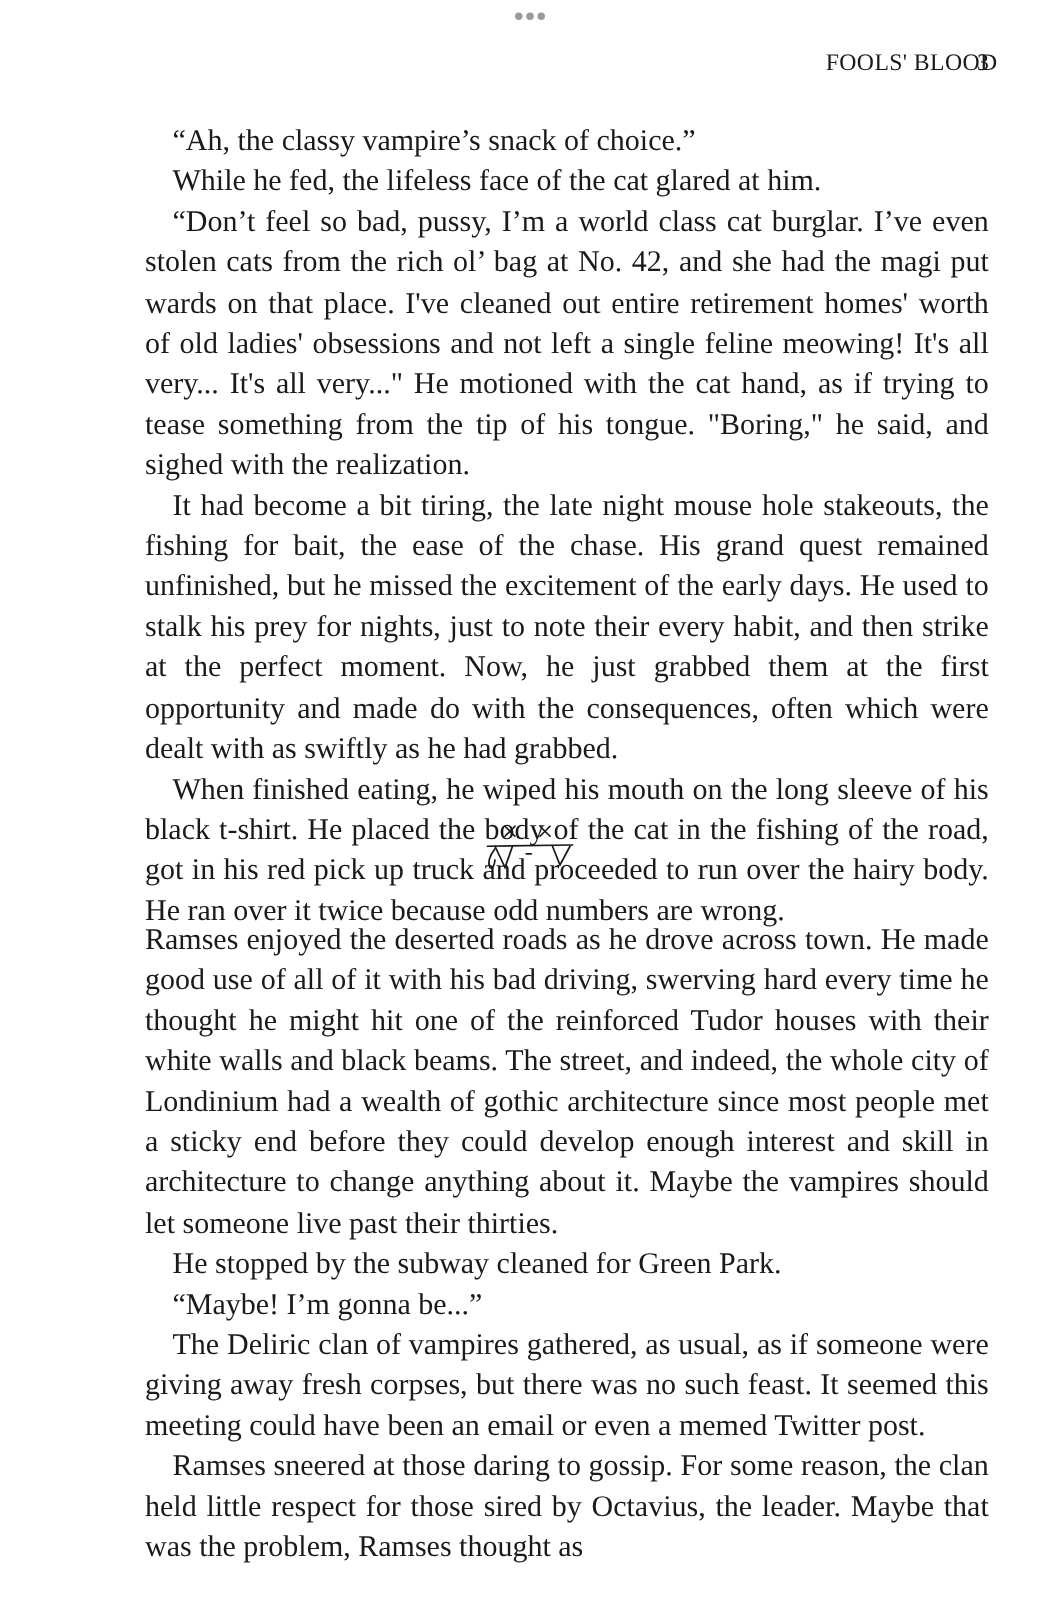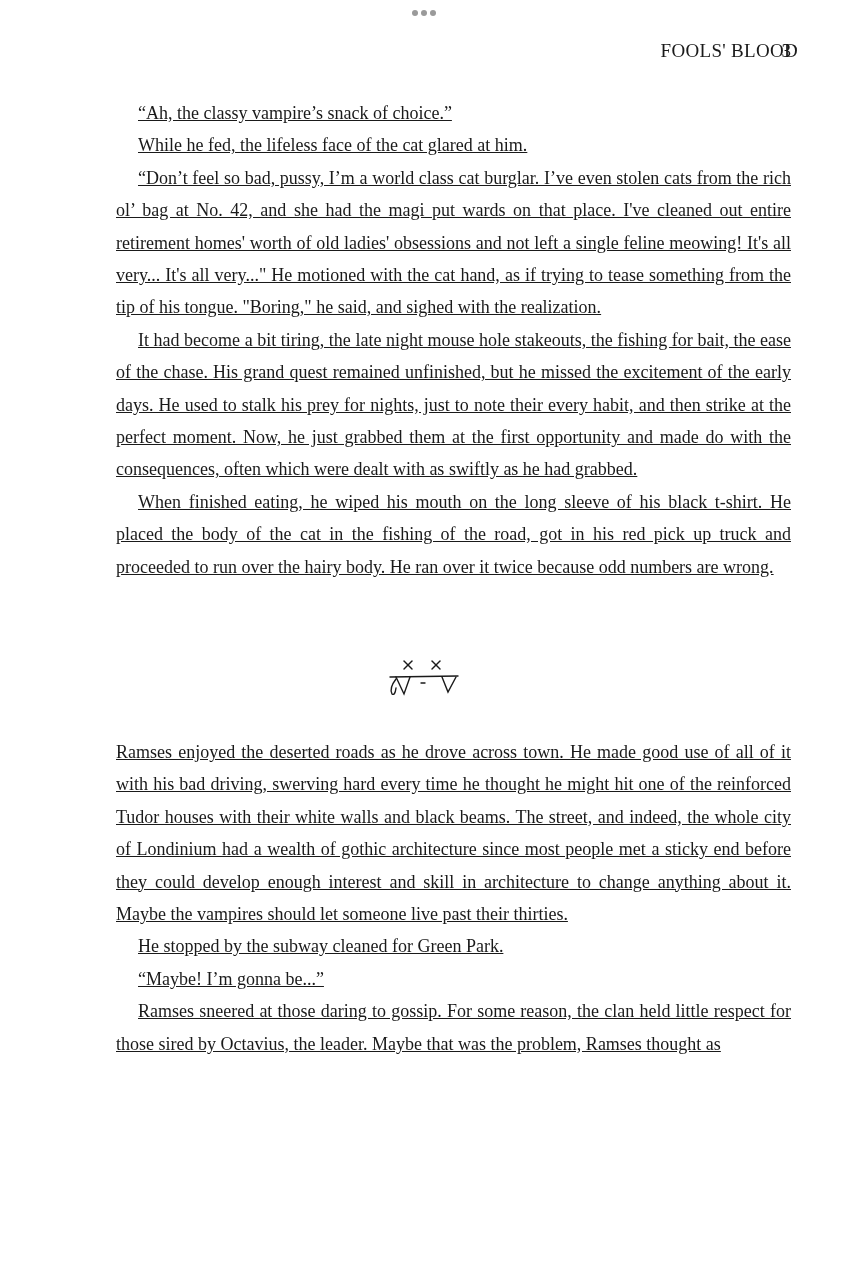--- a/index.html
+++ b/index.html
@@ -45,24 +45,23 @@
     position: absolute;
     top: 40px;
     right: 56px;
     font-size: 19px;
     color: #1a1a1a;
   }
   .text-block {
     position: absolute;
     left: 116px;
     width: 675px;
-    font-size: 18px;
+    font-size: 24px;
     line-height: 32.4px;
     text-align: justify;
-    text-decoration: underline;
   }
   .text-block p {
     margin: 0;
     text-indent: 22px;
   }
   .text-block p.noindent {
     text-indent: 0;
   }
   #block-1 { top: 97px; }
   #block-2 { top: 736px; }
@@ -108,14 +107,15 @@
       <path d="M12 27 Q5 36 8 42 Q11 44 12 36"></path>
       <line x1="37" y1="31" x2="41" y2="31"></line>
     </g>
   </svg>
 </div>
 
 <div class="text-block" id="block-2">
   <p class="noindent">Ramses enjoyed the deserted roads as he drove across town. He made good use of all of it with his bad driving, swerving hard every time he thought he might hit one of the reinforced Tudor houses with their white walls and black beams. The street, and indeed, the whole city of Londinium had a wealth of gothic architecture since most people met a sticky end before they could develop enough interest and skill in architecture to change anything about it. Maybe the vampires should let someone live past their thirties.</p>
   <p>He stopped by the subway cleaned for Green Park.</p>
   <p>“Maybe! I’m gonna be...”</p>
+  <p>The Deliric clan of vampires gathered, as usual, as if someone were giving away fresh corpses, but there was no such feast. It seemed this meeting could have been an email or even a memed Twitter post.</p>
   <p>Ramses sneered at those daring to gossip. For some reason, the clan held little respect for those sired by Octavius, the leader. Maybe that was the problem, Ramses thought as</p>
 </div>
 
 </body></html>

